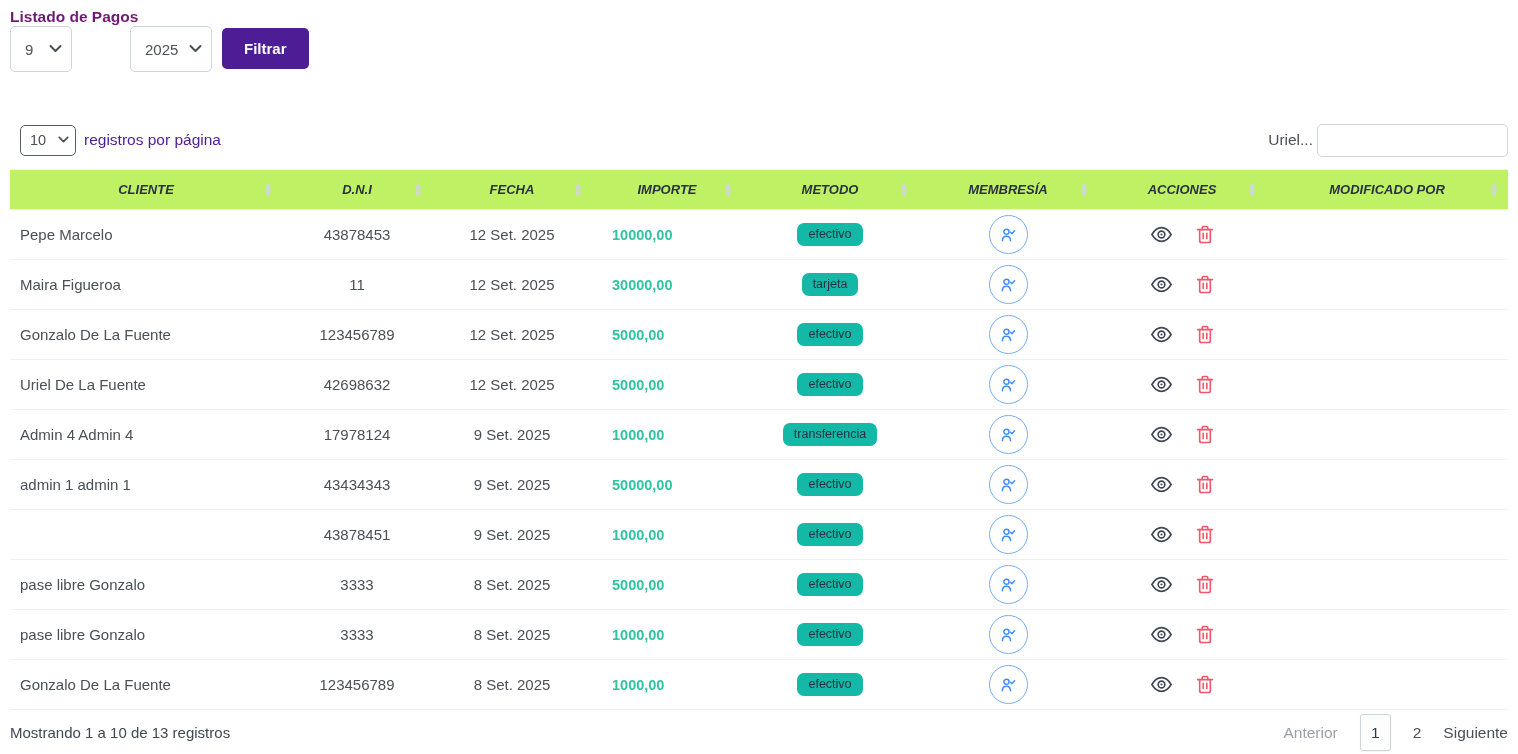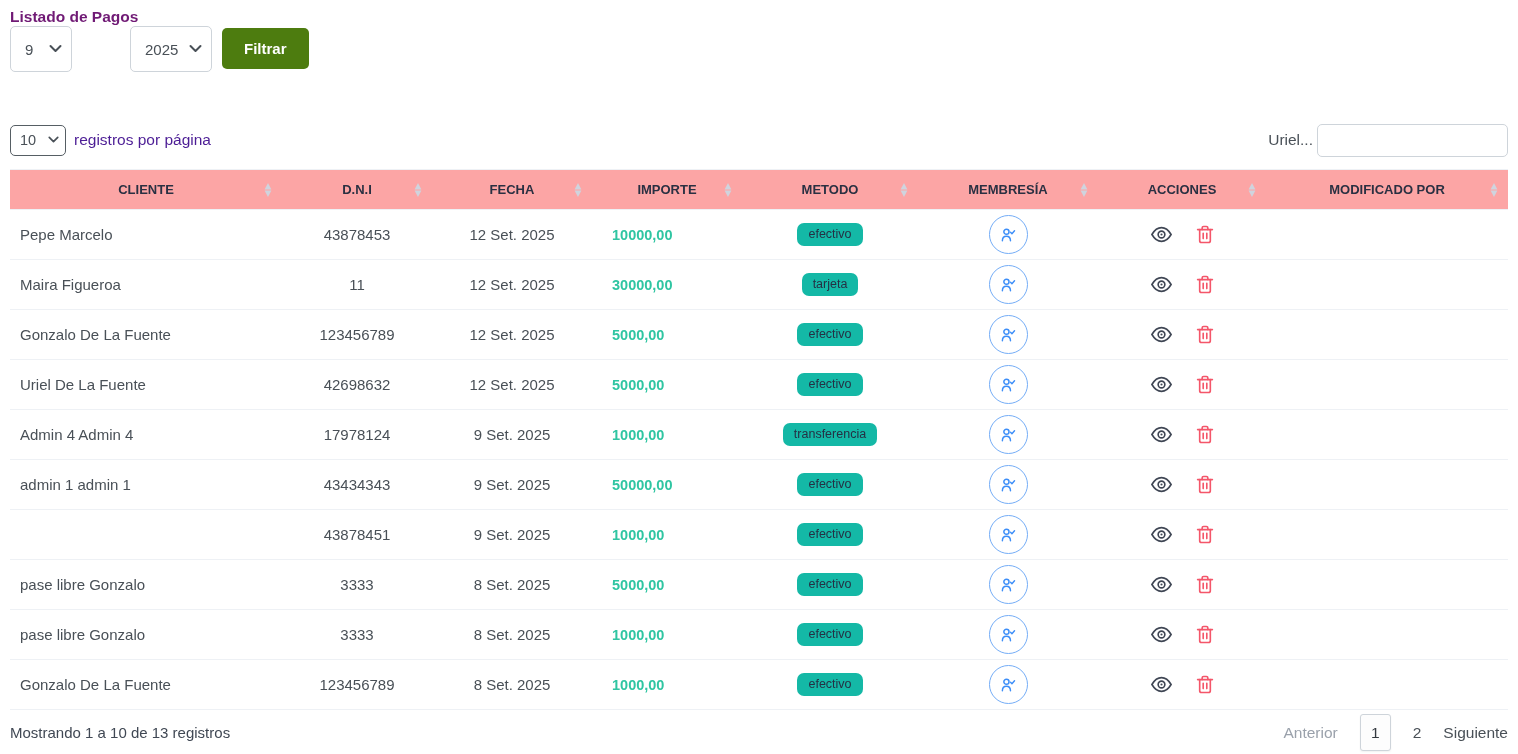--- a/index.html
+++ b/index.html
@@ -33,35 +33,35 @@
     position: absolute; right: 10px; top: 50%;
     transform: translateY(-50%);
     pointer-events: none;
   }
   .select-big select { height: 46px; padding: 0 28px 0 14px; }
   .select-month select { width: 62px; }
   .select-year select { width: 82px; margin-left: 48px; }
   .btn-filter {
     height: 41px; margin-top: 2px;
     padding: 0 22px;
-    background: #4d7c0f;
+    background: #4c1d95;
     color: #ffffff;
     font-family: "Liberation Sans", sans-serif;
     font-size: 15px; font-weight: 700;
     border: none; border-radius: 5px;
     cursor: pointer;
   }
 
   
   .controls-row {
     margin-top: 50px;
     display: flex; justify-content: space-between; align-items: center;
     height: 34px; margin-bottom: 12px;
   }
-  .length-group { display: flex; align-items: center; gap: 8px; }
+  .length-group { display: flex; align-items: center; gap: 8px; margin-left: 10px; }
   .select-small select { height: 31px; width: 56px; padding: 0 22px 0 9px; border: 1px solid #565e64; border-radius: 5px; font-size: 14.5px; }
   .select-small .chev { right: 7px; }
   .length-label { color: #4c1d95; font-size: 15.5px; }
   .search-group { display: flex; align-items: center; gap: 4px; }
   .search-label { color: #495057; font-size: 15.5px; }
   .search-input {
     width: 191px; height: 33px;
     border: 1px solid #ced4da; border-radius: 5px;
     outline: none; padding: 0 8px;
     font-family: "Liberation Sans", sans-serif; font-size: 14px; color: #495057;
@@ -73,29 +73,30 @@
   col.c-dni       { width: 150px; }
   col.c-fecha     { width: 160px; }
   col.c-importe   { width: 150px; }
   col.c-metodo    { width: 176px; }
   col.c-membresia { width: 180px; }
   col.c-acciones  { width: 168px; }
   col.c-modificado{ width: auto;  }
 
   thead th {
     position: relative;
-    background: #fca5a5;
+    background: #bef264;
     border-top: 1px solid #eef1f5;
     border-bottom: 1px solid #eef1f5;
     height: 40px;
     font-size: 13px; font-weight: 700;
     color: #2a3042;
     text-align: center;
     cursor: pointer;
     padding: 0 18px;
+    font-style: italic;
   }
   thead th .sort-icon { position: absolute; right: 10px; top: 50%; transform: translateY(-50%); }
 
   tbody td {
     height: 50px;
     border-bottom: 1px solid #eef1f5;
     font-size: 15px;
     color: #495057;
     vertical-align: middle;
     text-align: center;

